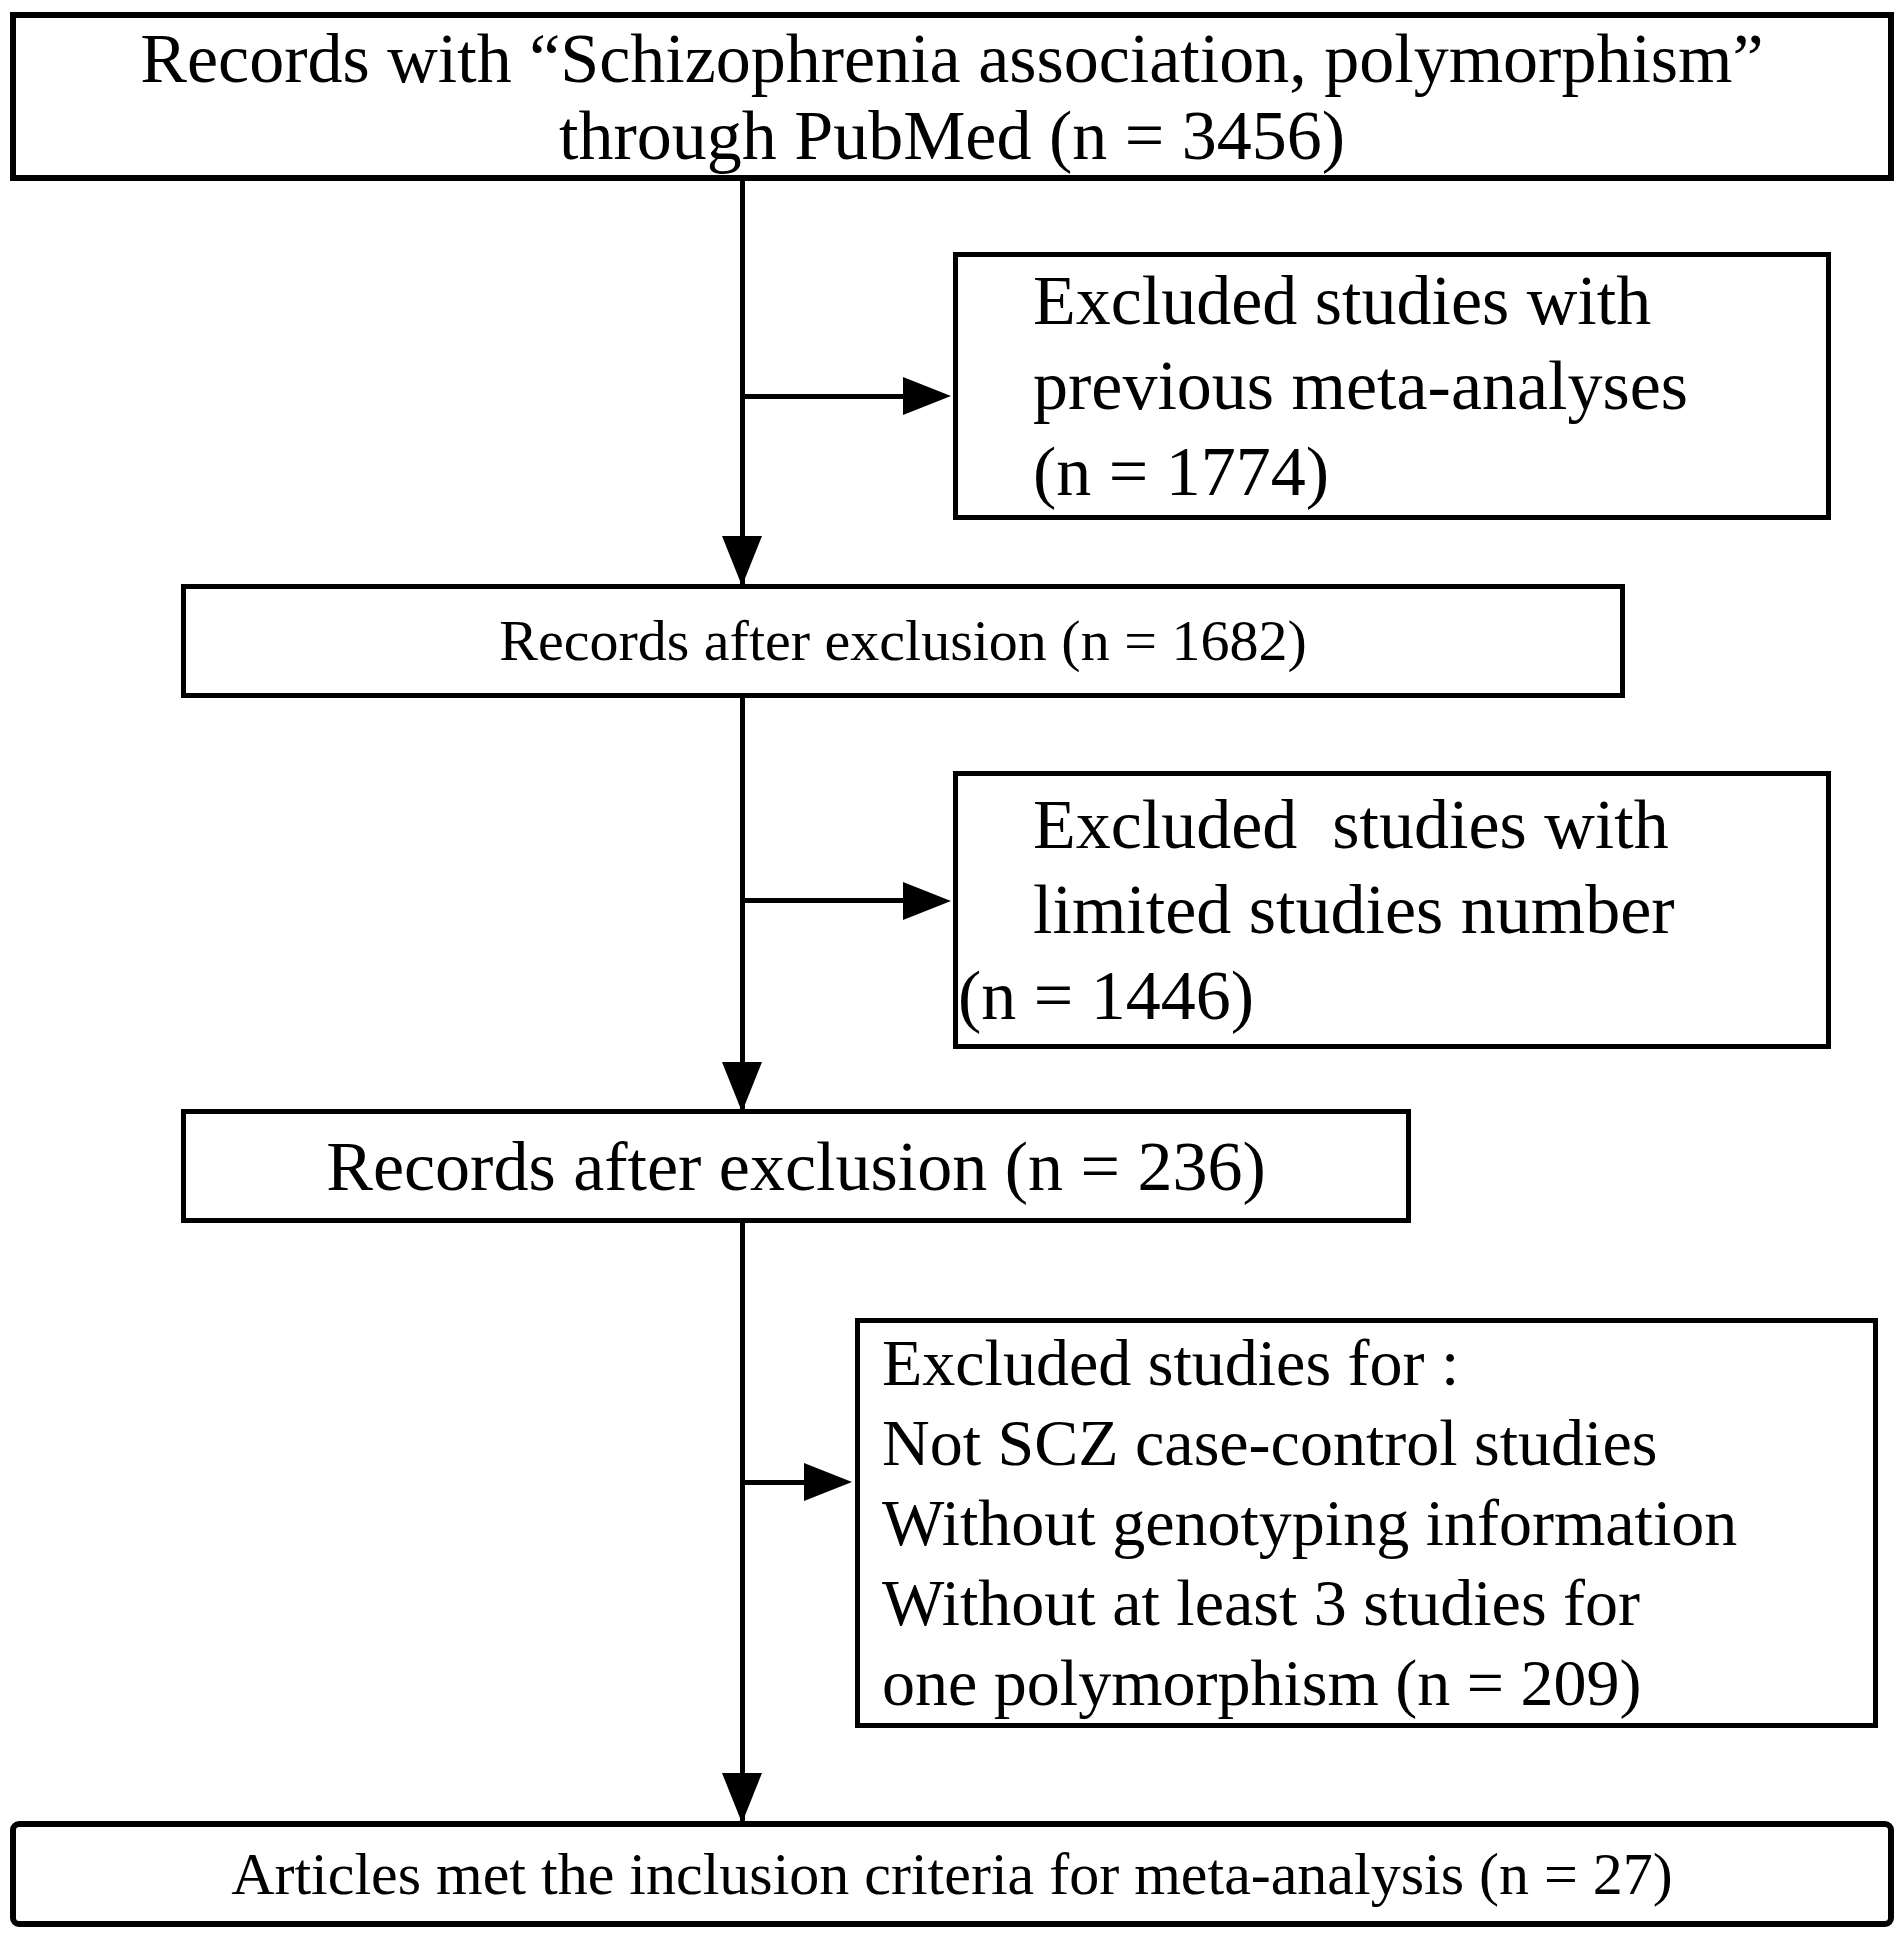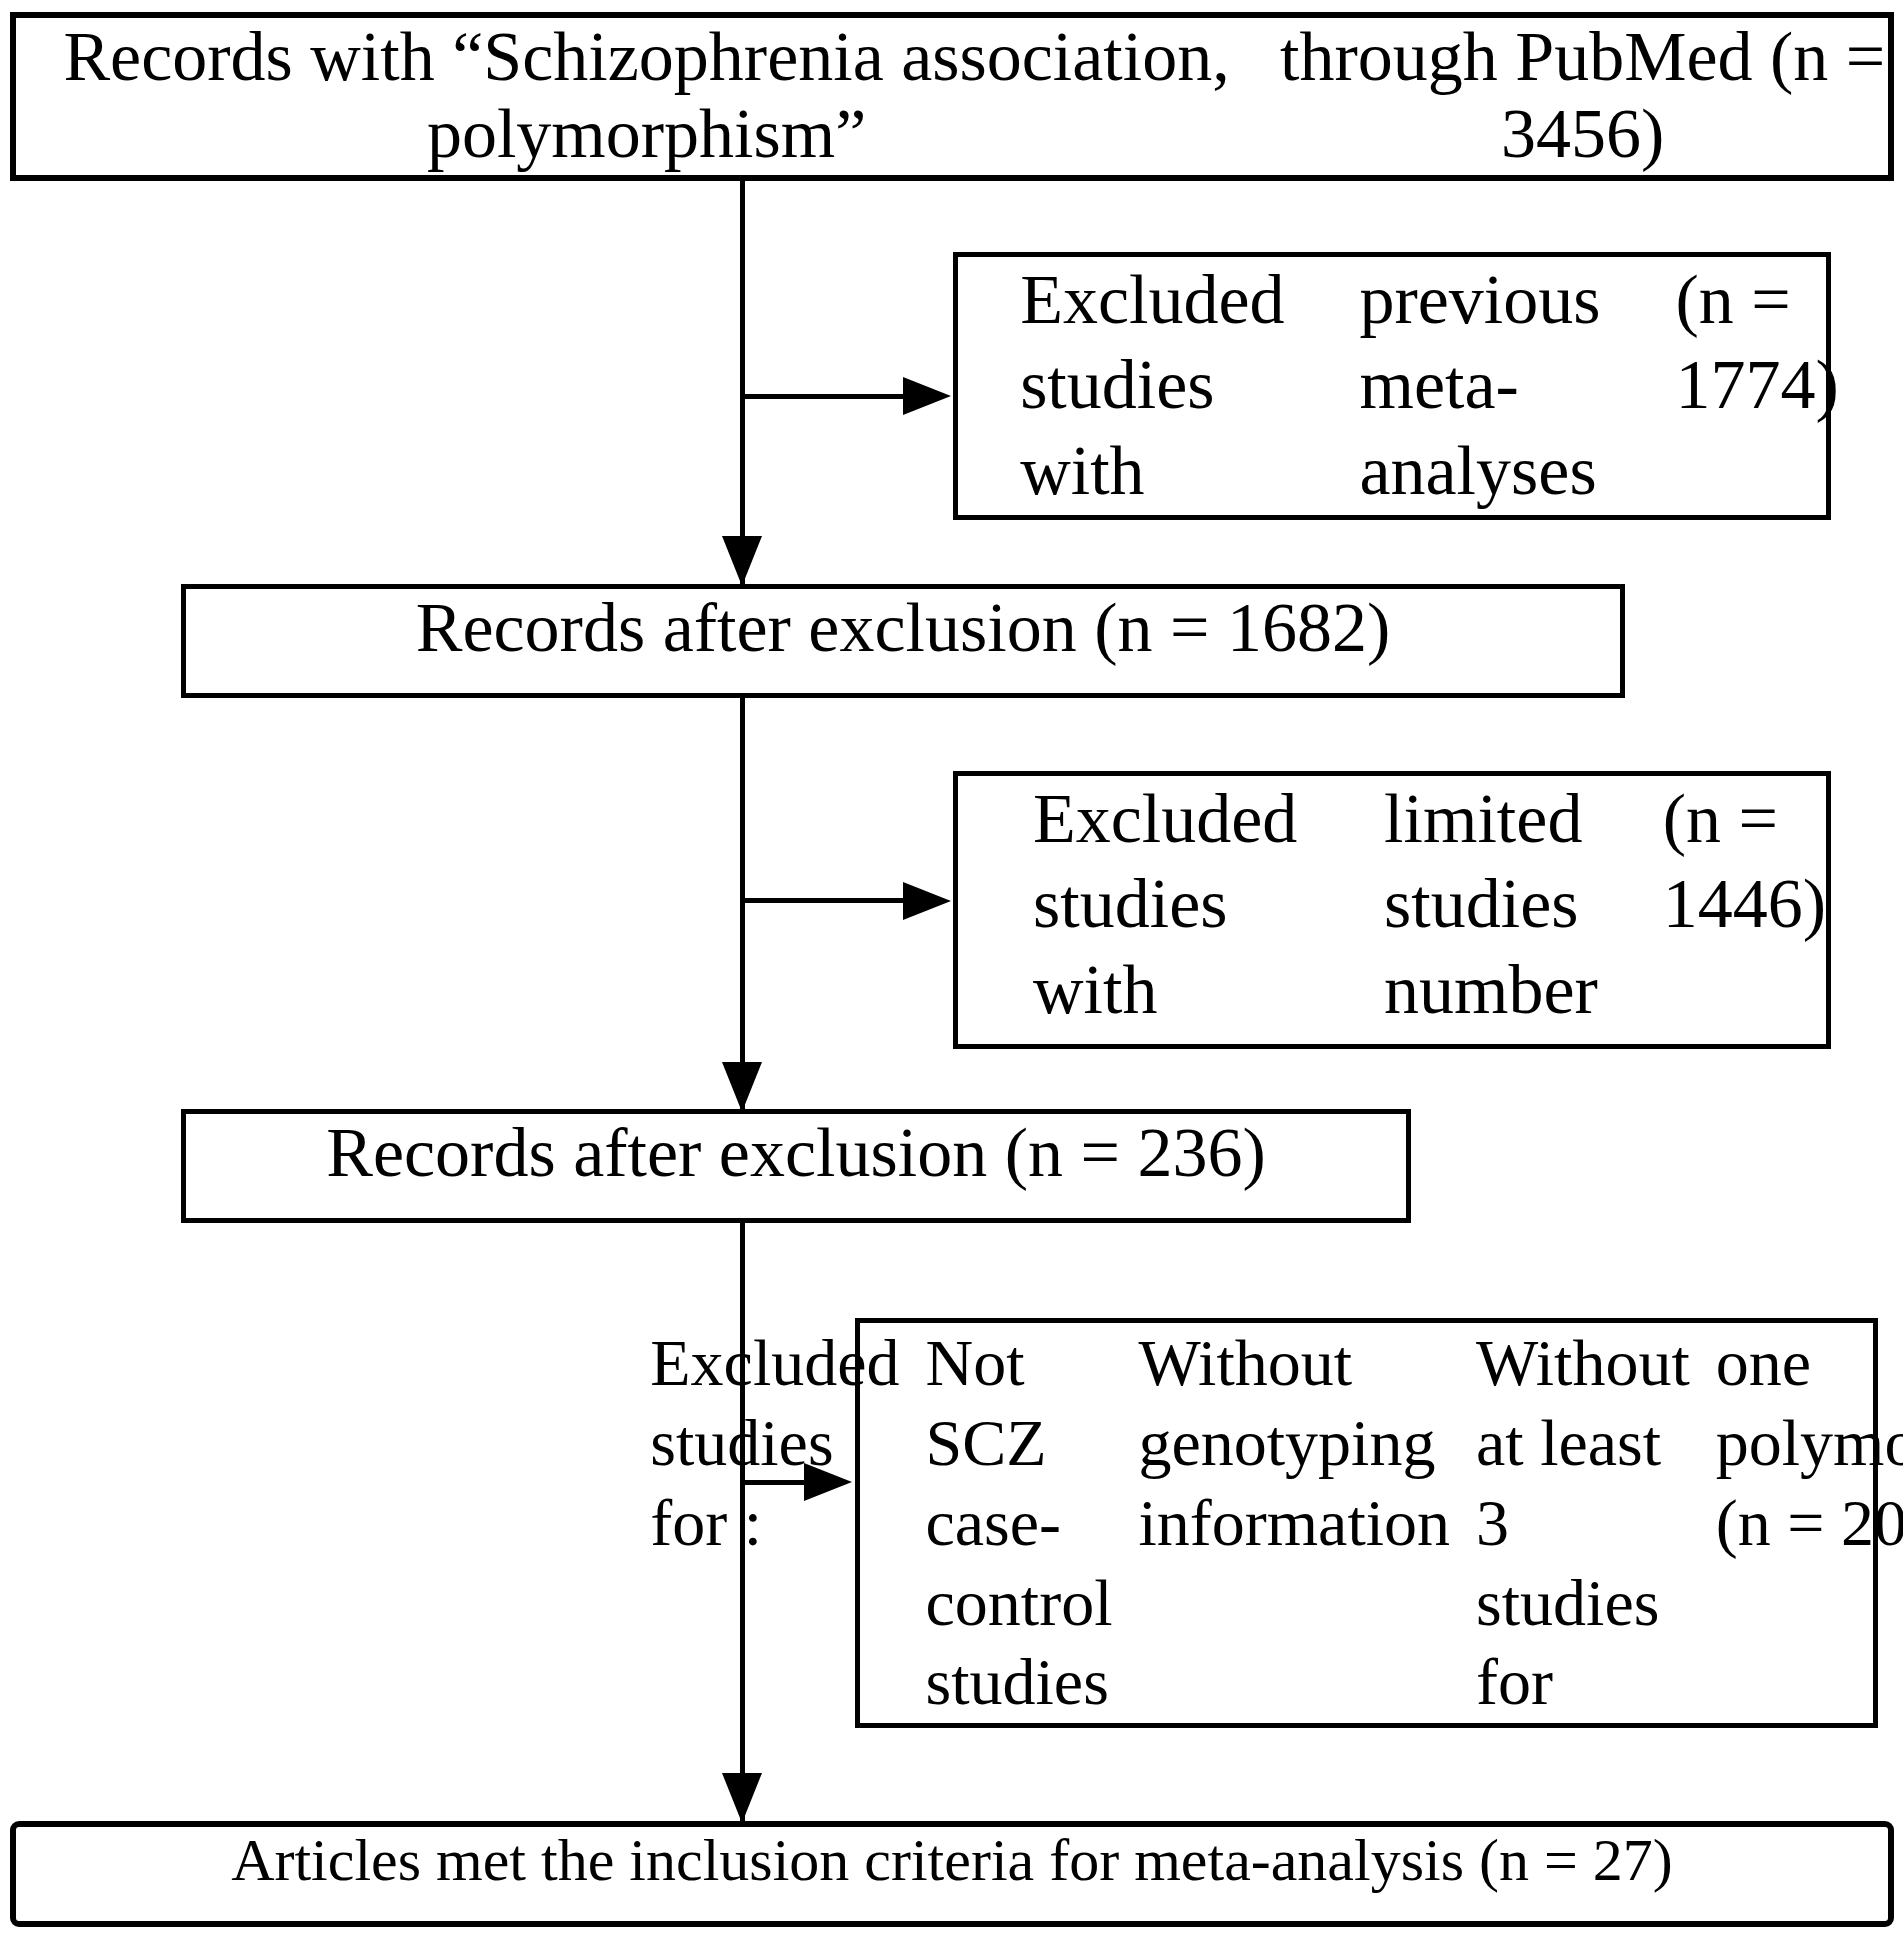--- a/index.html
+++ b/index.html
@@ -15,21 +15,21 @@
     font-family: "Liberation Serif", "DejaVu Serif", serif;
     color: #000000;
     overflow: hidden;
   }
   .box {
     position: absolute;
     box-sizing: border-box;
     background: #ffffff;
     border: 5px solid #000000;
     display: flex;
-    flex-direction: row;
+    flex-direction: column;
     justify-content: center;
     font-family: Liberation Serif, serif;
   }
   .box .line {
     white-space: pre-wrap;
   }
   
   #box-top {
     left: 10px; top: 12px; width: 1884px; height: 169px;
     border-width: 6px;
@@ -37,21 +37,21 @@
     font-size: 70px; line-height: 1.1;
   }
   #box-excl1 {
     left: 953px; top: 252px; width: 878px; height: 268px;
     font-size: 70px; line-height: 1.22;
   }
   #box-excl1 .line { padding-left: 75px; }
   #box-rec1 {
     left: 181px; top: 584px; width: 1444px; height: 114px;
     text-align: center;
-    font-size: 70px; line-height: 1.1;
+    font-size: 58px; line-height: 1.1;
   }
   #box-excl2 {
     left: 953px; top: 771px; width: 878px; height: 278px;
     font-size: 70px; line-height: 1.22;
   }
   #box-excl2 .line { padding-left: 75px; }
   #box-excl2 .center-line { padding-left: 0; }
   #box-rec2 {
     left: 181px; top: 1109px; width: 1230px; height: 114px;
     text-align: center;

